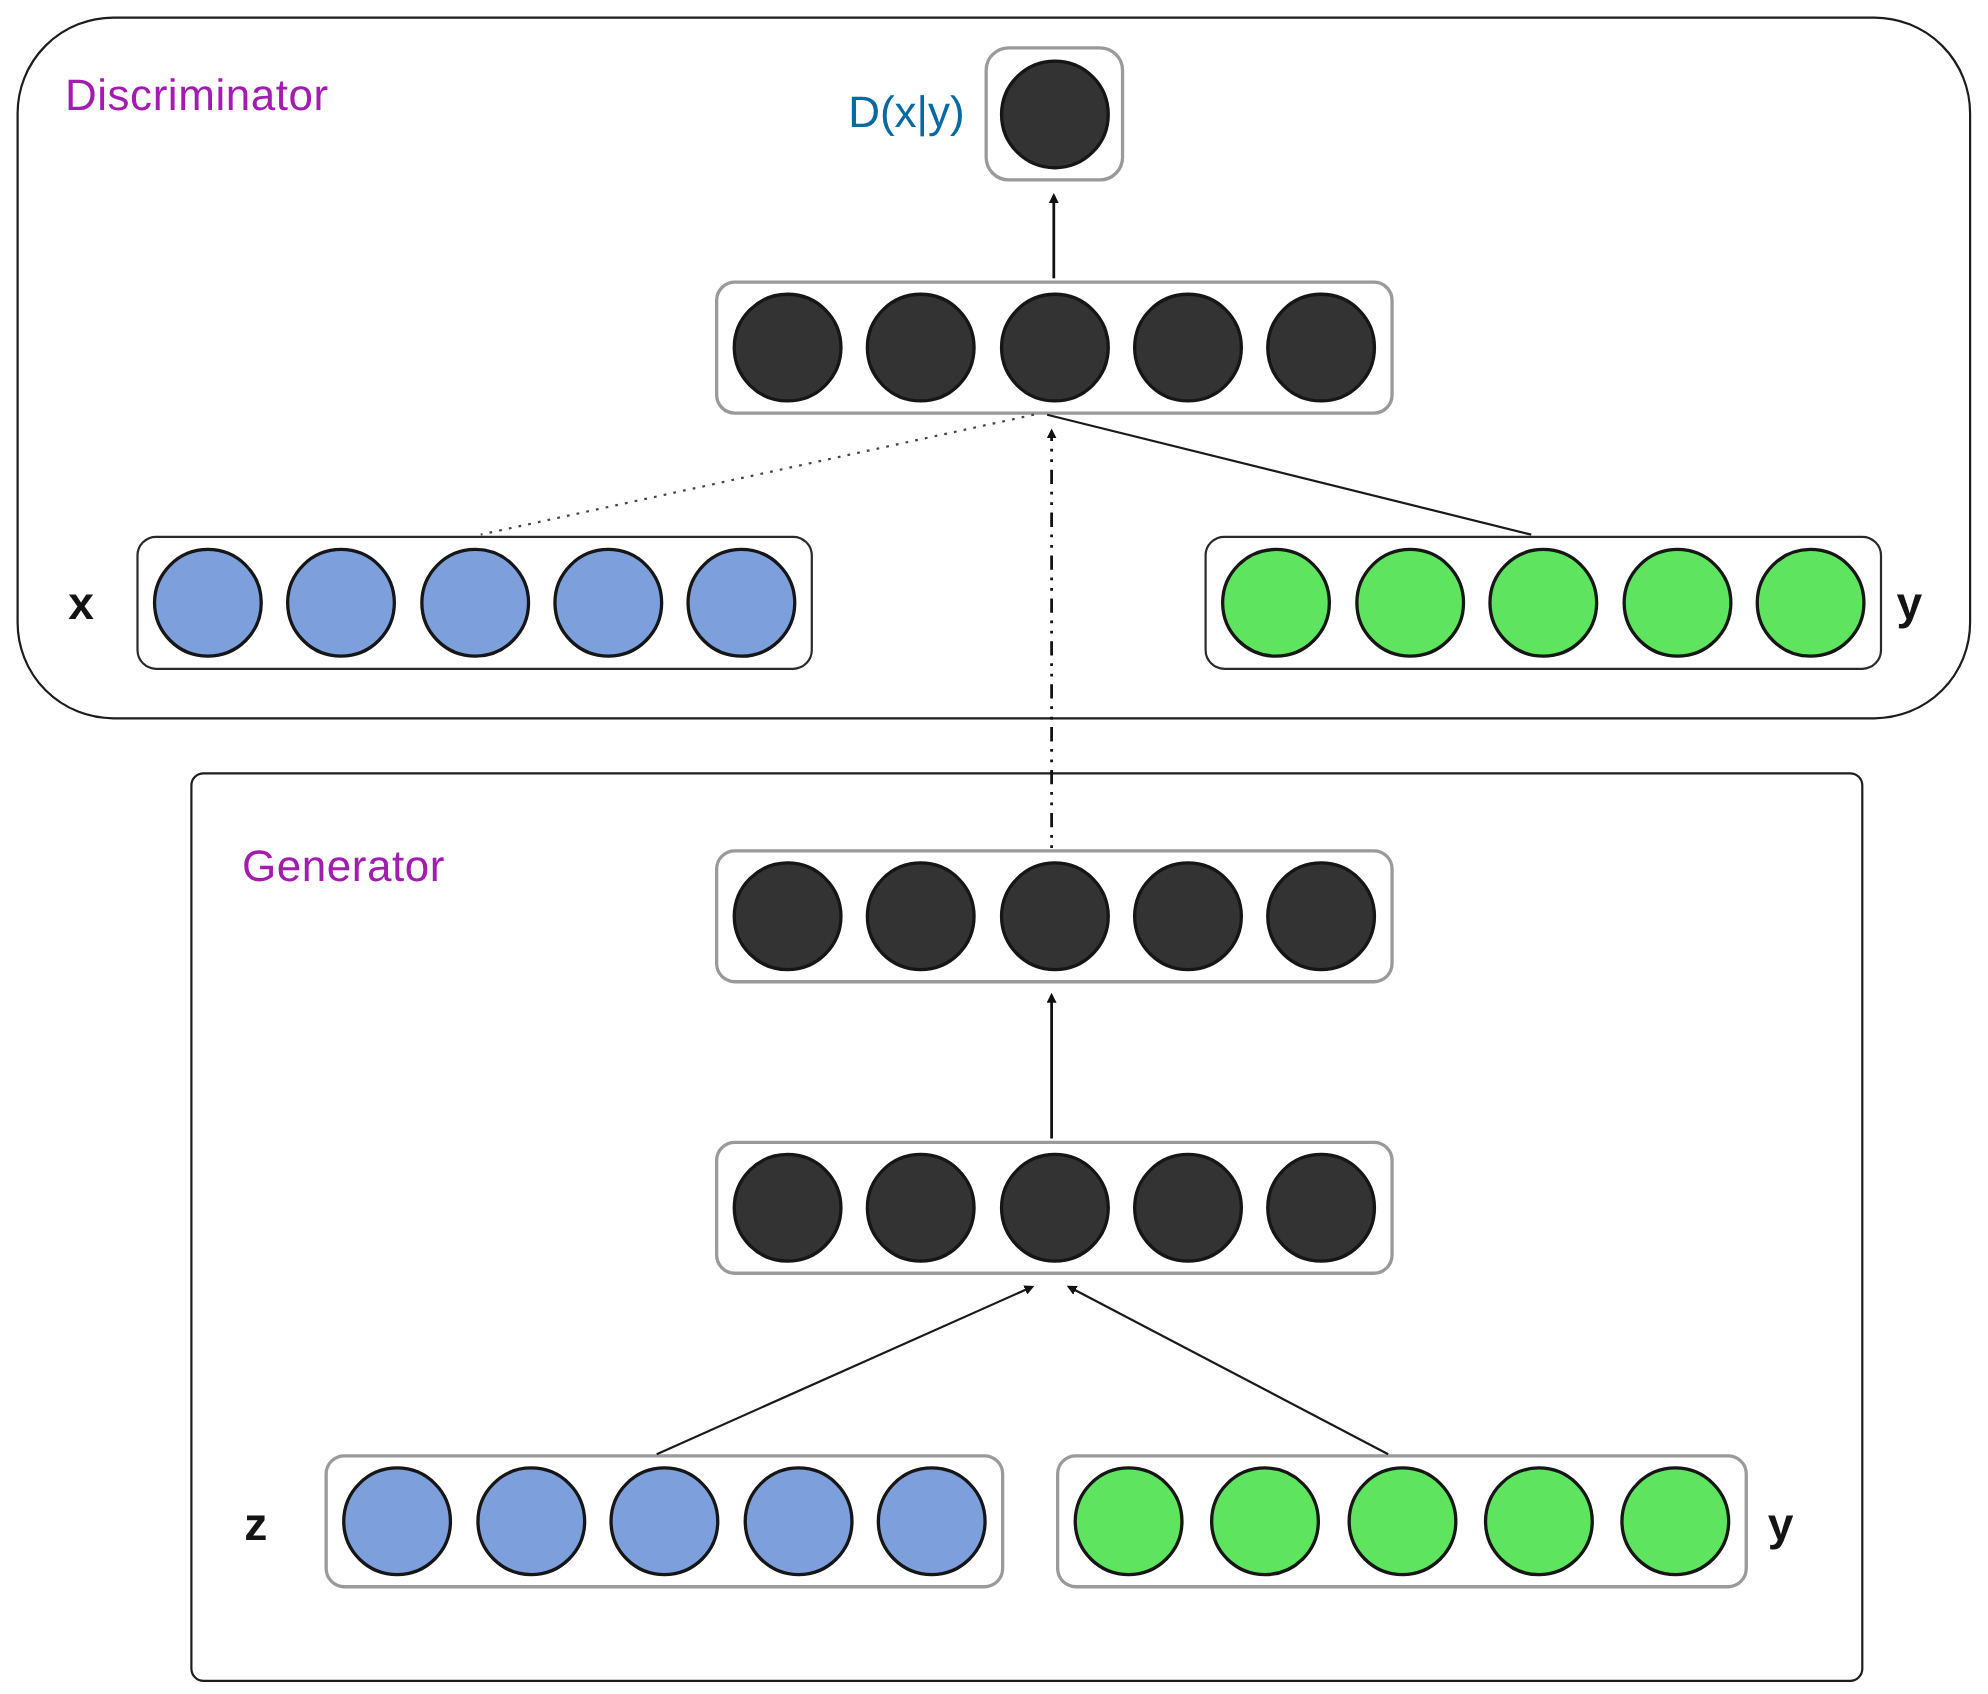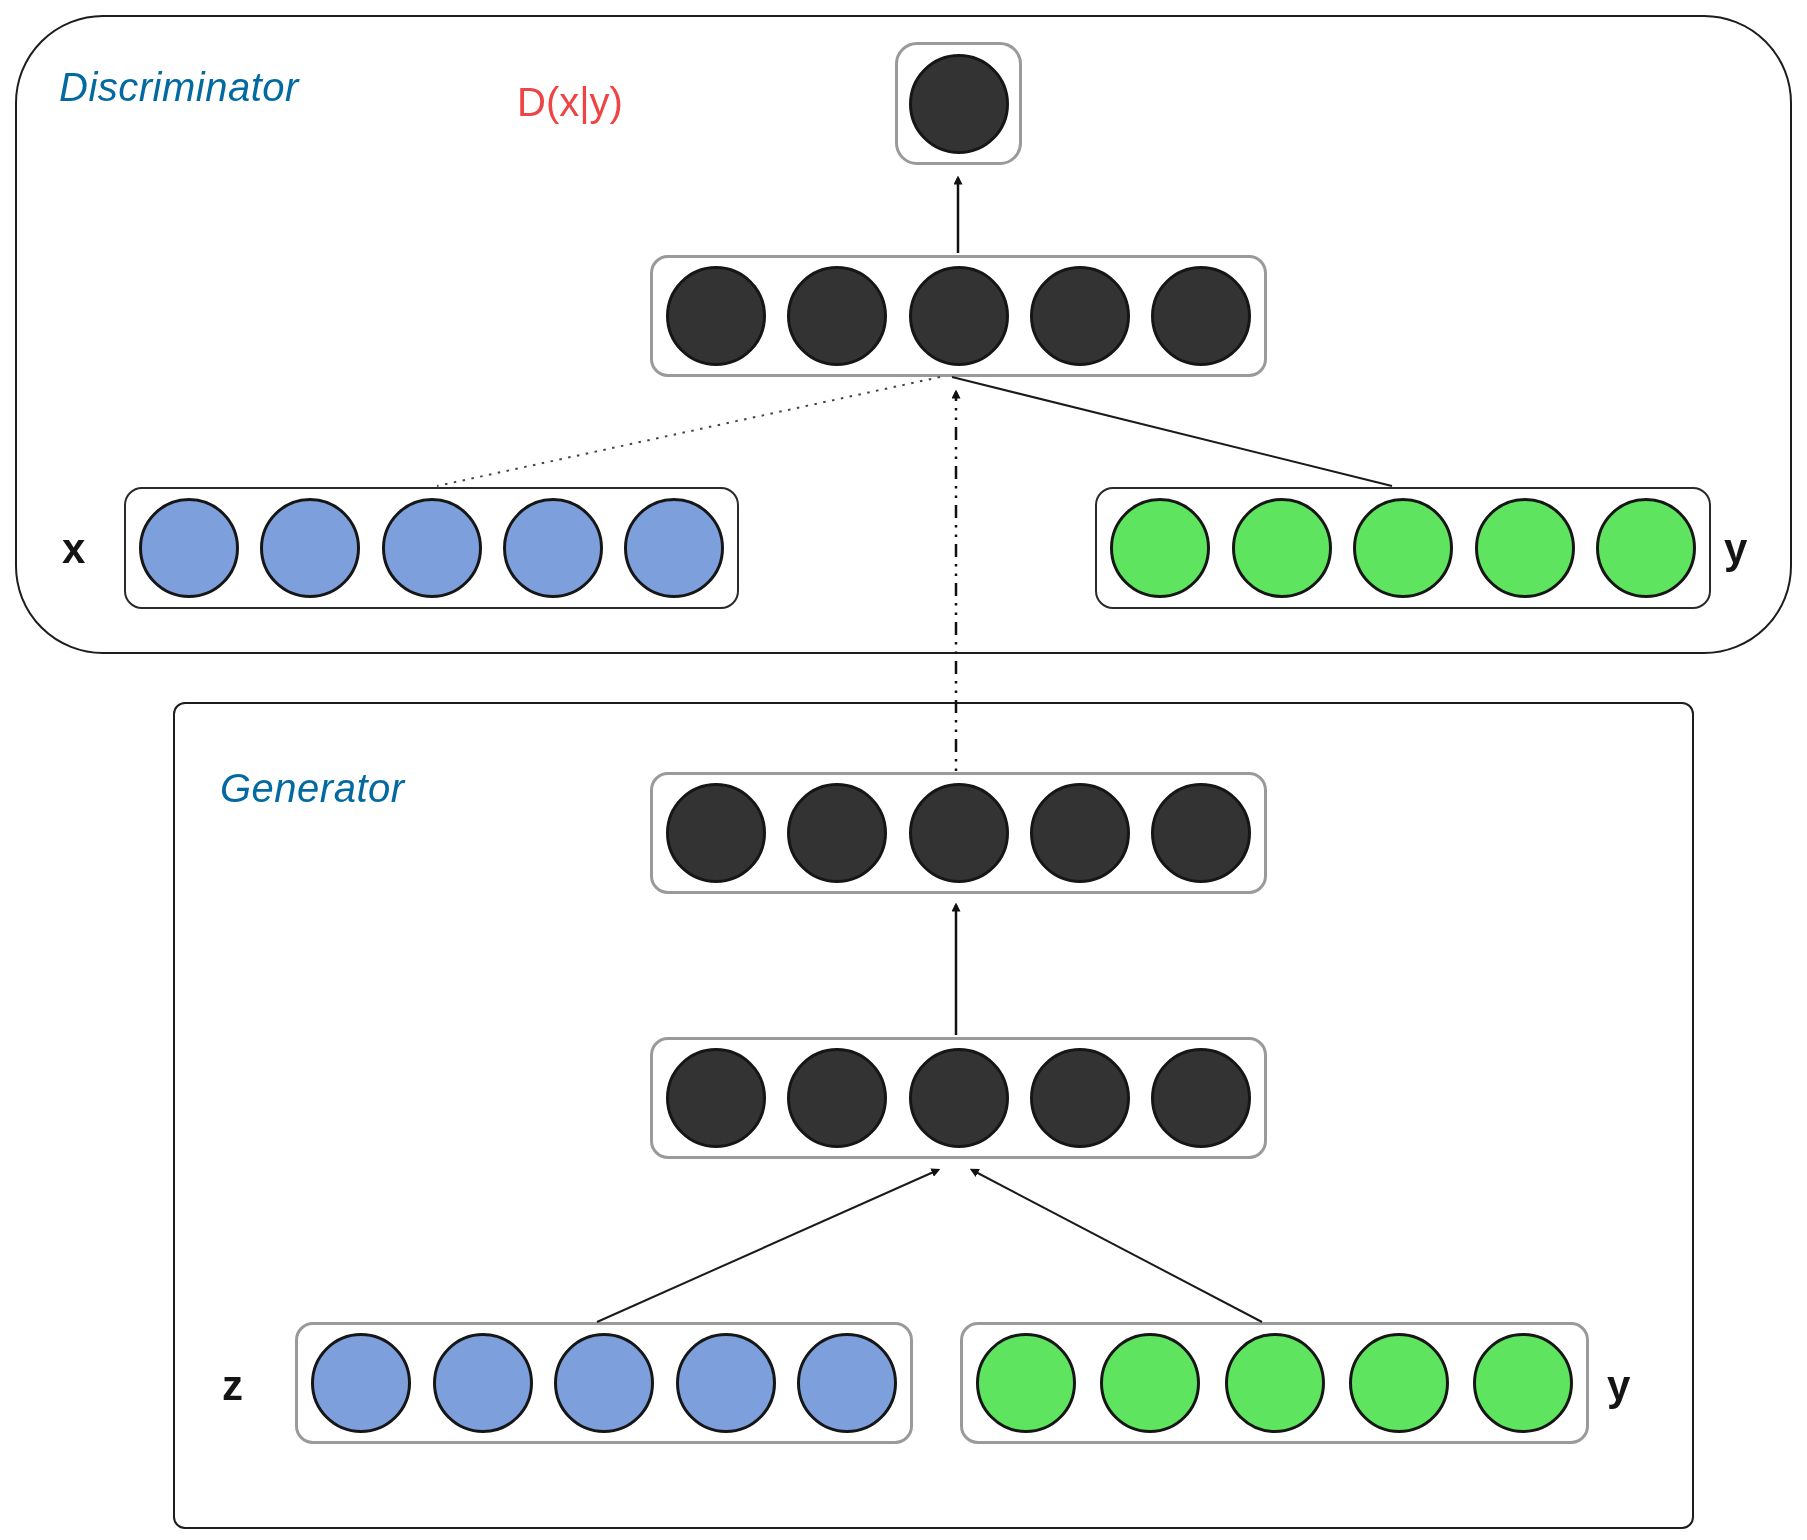--- a/index.html
+++ b/index.html
@@ -13,23 +13,22 @@
   }
   .container{
     position:absolute;
     background:#ffffff;
     border:2px solid #1d1d1d;
   }
   .container-label{
     position:absolute;
     font-size:40px;
     letter-spacing:0.5px;
-    color:#0369a1;
+    color:#a21caf;
     white-space:nowrap;
-    font-style:italic;
   }
   .layer-box{
     position:absolute;
     background:#ffffff;
     border-radius:18px;
     display:flex;
     align-items:center;
     justify-content:space-between;
     padding:0 13px;
     box-sizing:border-box;
@@ -40,21 +39,22 @@
     width:100px;height:100px;
     border-radius:50%;
     border:3px solid #161616;
     box-sizing:border-box;
     flex:0 0 auto;
   }
   .single-node{justify-content:center;}
   .formula-label{
     position:absolute;
     font-size:40px;
-    color:#ef4444;
+    color:#0369a1;
+    text-align:right;
     white-space:nowrap;
   }
   .letter-label{
     position:absolute;
     font-size:42px;
     font-weight:600;
     color:#141414;
   }
   svg.edges{
     position:absolute;

